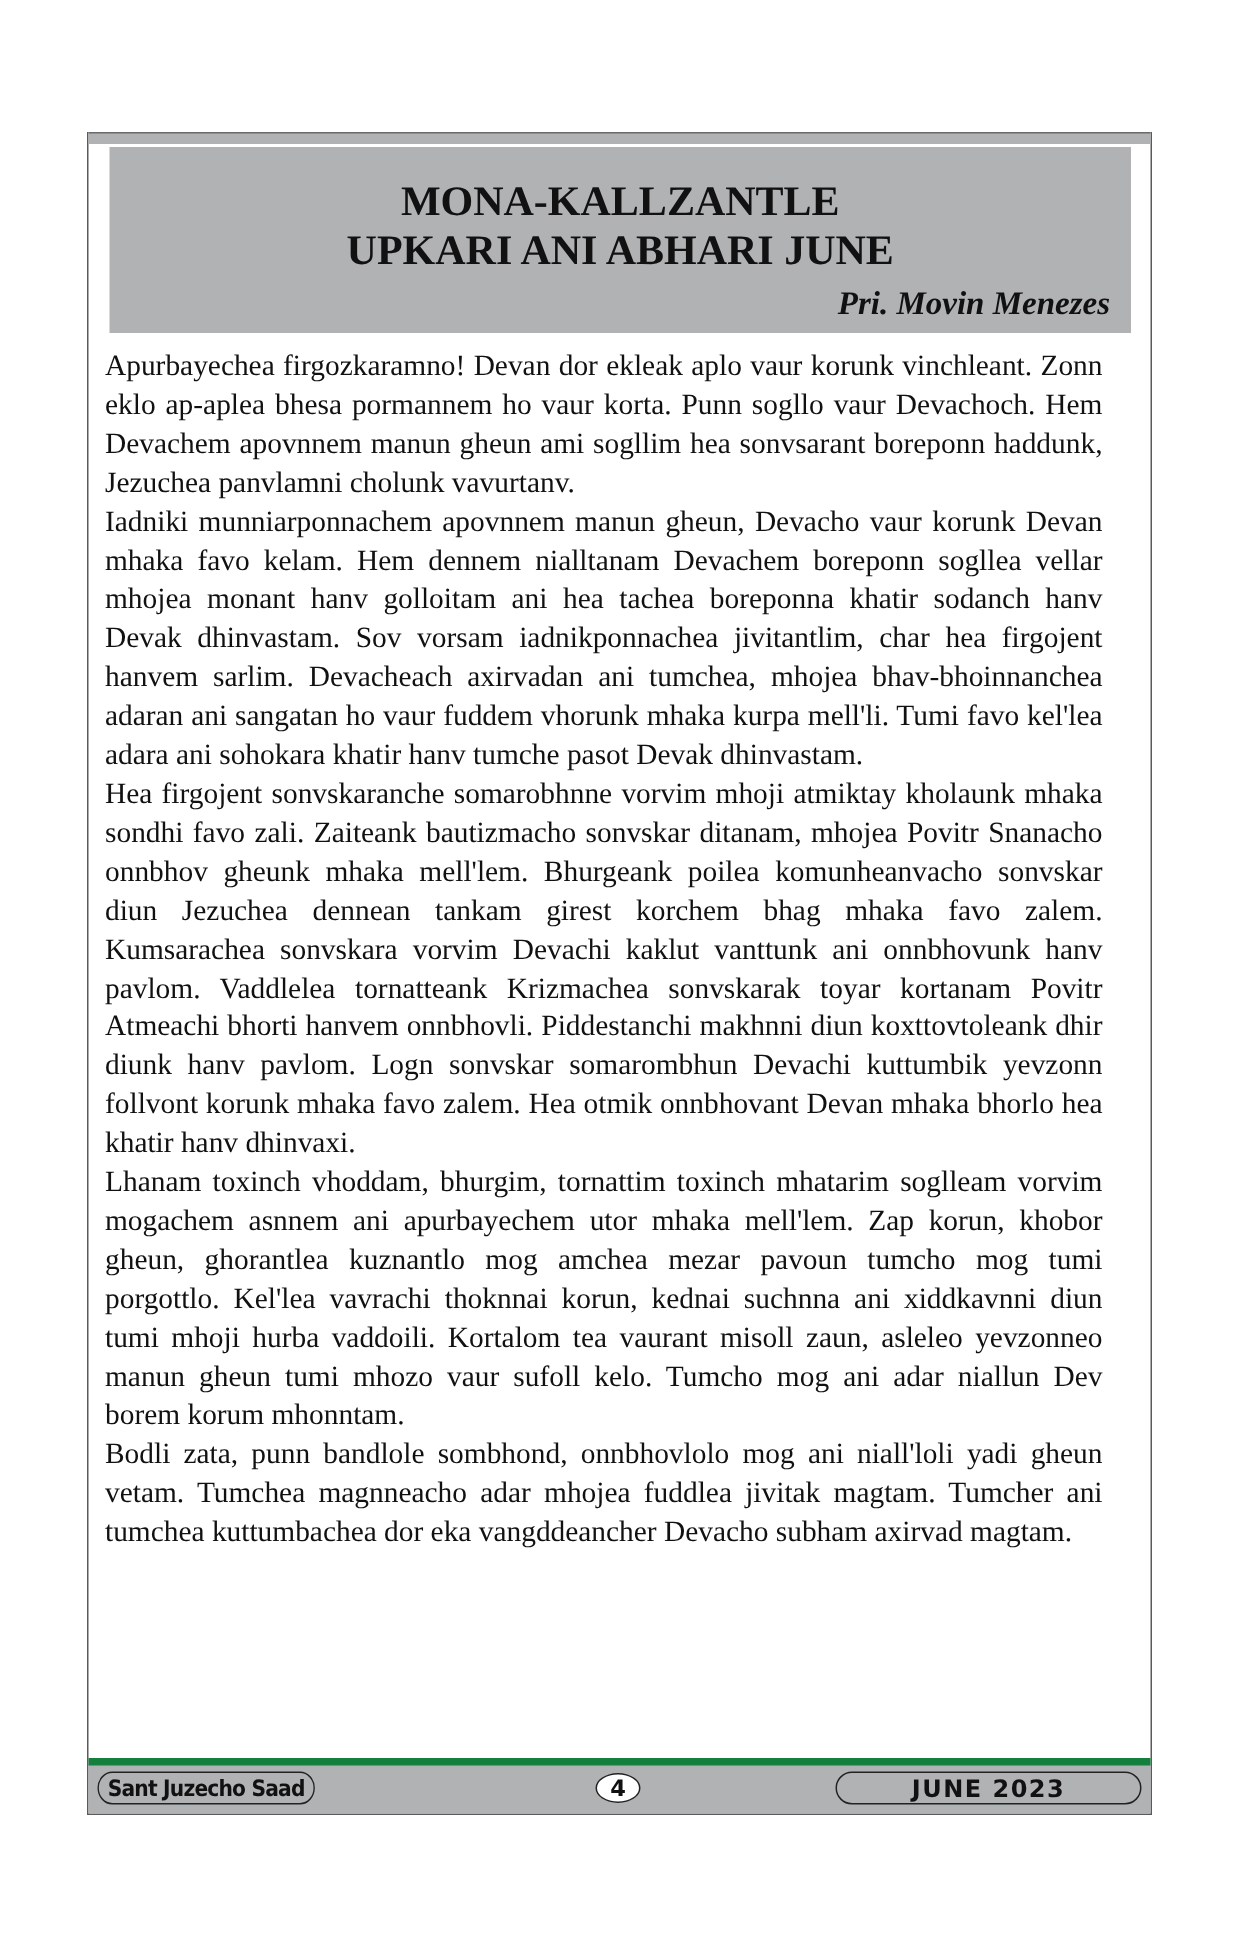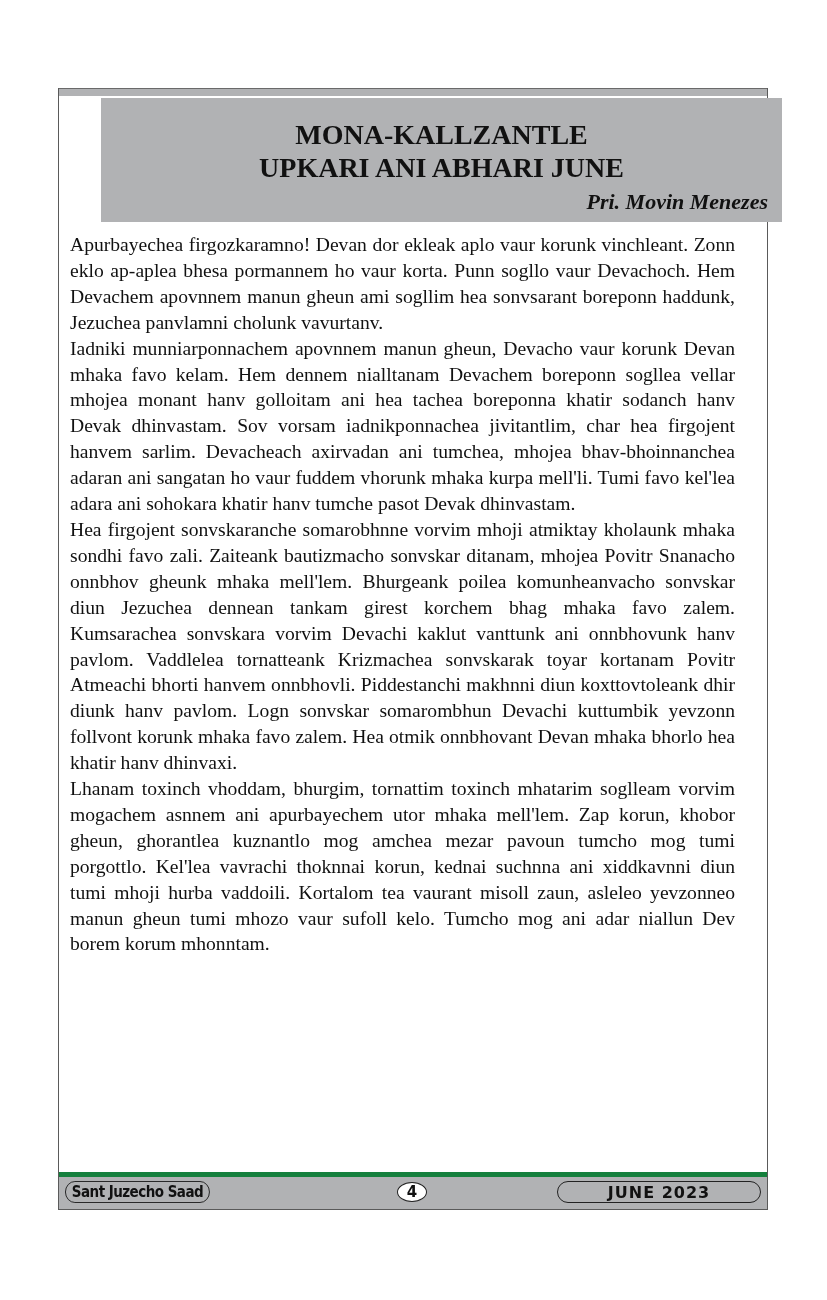--- a/index.html
+++ b/index.html
@@ -5,21 +5,20 @@
   html, body { margin:0; padding:0; background:#ffffff; }
   body { width:827px; height:1300px; position:relative; overflow:hidden; }
   .frame {
     position:absolute; left:58px; top:88px; width:708px; height:1121px;
     border:1px solid #5a5a5a; border-top:none; background:#ffffff;
   }
   .top-strip { position:absolute; left:0; top:0; width:100%; height:7px; background:#b1b2b4; border-top:1px solid #6a6a6a; }
   .header-box {
     position:absolute; left:14px; top:10px; width:681px; height:124px;
     background:#b1b2b4;
-    margin-left:28px;
   }
   .title {
     font-family:"Liberation Serif", serif; font-weight:bold; color:#111;
     text-align:center; font-size:28px; line-height:32px; margin:0;
   }
   .title.l1 { position:absolute; left:0; right:0; top:21px; }
   .title.l2 { position:absolute; left:0; right:0; top:54px; }
   .author {
     position:absolute; right:14px; top:91px;
     font-family:"Liberation Serif", serif; font-style:italic; font-weight:bold;
@@ -63,20 +62,21 @@
     <div class="title l1">MONA-KALLZANTLE</div>
     <div class="title l2">UPKARI ANI ABHARI JUNE</div>
     <div class="author">Pri. Movin Menezes</div>
   </div>
 
   <div class="body-text">
     <p>Apurbayechea firgozkaramno! Devan dor ekleak aplo vaur korunk vinchleant. Zonn eklo ap-aplea bhesa pormannem ho vaur korta. Punn sogllo vaur Devachoch. Hem Devachem apovnnem manun gheun ami sogllim hea sonvsarant boreponn haddunk, Jezuchea panvlamni cholunk vavurtanv.</p>
     <p>Iadniki munniarponnachem apovnnem manun gheun, Devacho vaur korunk Devan mhaka favo kelam. Hem dennem nialltanam Devachem boreponn sogllea vellar mhojea monant hanv golloitam ani hea tachea boreponna khatir sodanch hanv Devak dhinvastam. Sov vorsam iadnikponnachea jivitantlim, char hea firgojent hanvem sarlim. Devacheach axirvadan ani tumchea, mhojea bhav-bhoinnanchea adaran ani sangatan ho vaur fuddem vhorunk mhaka kurpa mell'li. Tumi favo kel'lea adara ani sohokara khatir hanv tumche pasot Devak dhinvastam.</p>
     <p>Hea firgojent sonvskaranche somarobhnne vorvim mhoji atmiktay kholaunk mhaka sondhi favo zali. Zaiteank bautizmacho sonvskar ditanam, mhojea Povitr Snanacho onnbhov gheunk mhaka mell'lem. Bhurgeank poilea komunheanvacho sonvskar diun Jezuchea dennean tankam girest korchem bhag mhaka favo zalem. Kumsarachea sonvskara vorvim Devachi kaklut vanttunk ani onnbhovunk hanv pavlom. Vaddlelea tornatteank Krizmachea sonvskarak toyar kortanam Povitr Atmeachi bhorti hanvem onnbhovli. Piddestanchi makhnni diun koxttovtoleank dhir diunk hanv pavlom. Logn sonvskar somarombhun Devachi kuttumbik yevzonn follvont korunk mhaka favo zalem. Hea otmik onnbhovant Devan mhaka bhorlo hea khatir hanv dhinvaxi.</p>
     <p>Lhanam toxinch vhoddam, bhurgim, tornattim toxinch mhatarim soglleam vorvim mogachem asnnem ani apurbayechem utor mhaka mell'lem. Zap korun, khobor gheun, ghorantlea kuznantlo mog amchea mezar pavoun tumcho mog tumi porgottlo. Kel'lea vavrachi thoknnai korun, kednai suchnna ani xiddkavnni diun tumi mhoji hurba vaddoili. Kortalom tea vaurant misoll zaun, asleleo yevzonneo manun gheun tumi mhozo vaur sufoll kelo. Tumcho mog ani adar niallun Dev borem korum mhonntam.</p>
+    <p>Bodli zata, punn bandlole sombhond, onnbhovlolo mog ani niall'loli yadi gheun vetam. Tumchea magnneacho adar mhojea fuddlea jivitak magtam. Tumcher ani tumchea kuttumbachea dor eka vangddeancher Devacho subham axirvad magtam.</p>
   </div>
 
   <div class="footer">
     <div class="pill left">Sant Juzecho Saad</div>
     <div class="page-num">4</div>
     <div class="pill right">JUNE 2023</div>
   </div>
 </div>
 
 </body></html>

